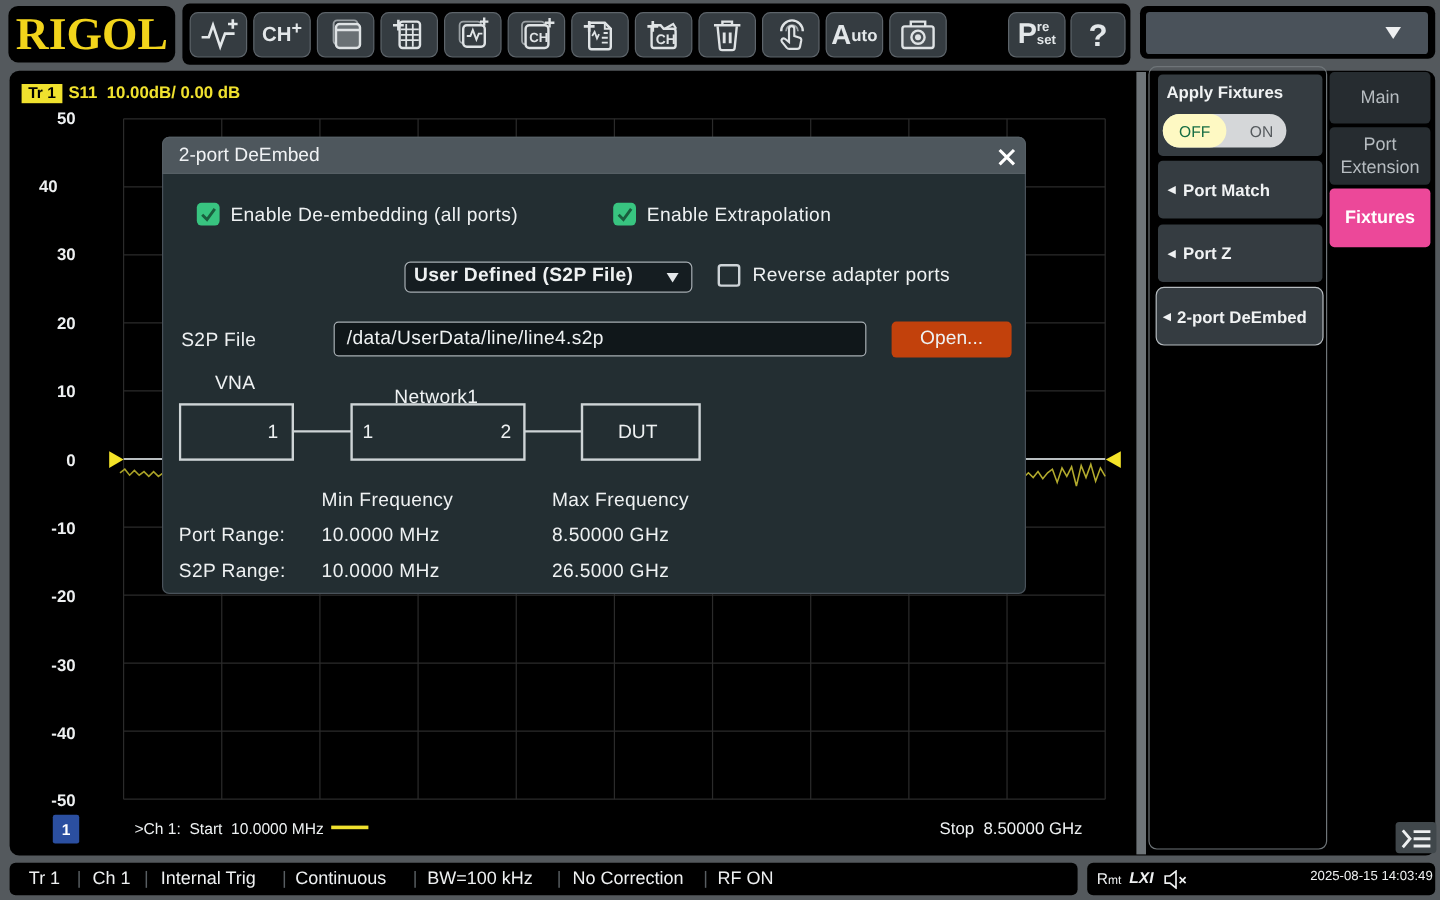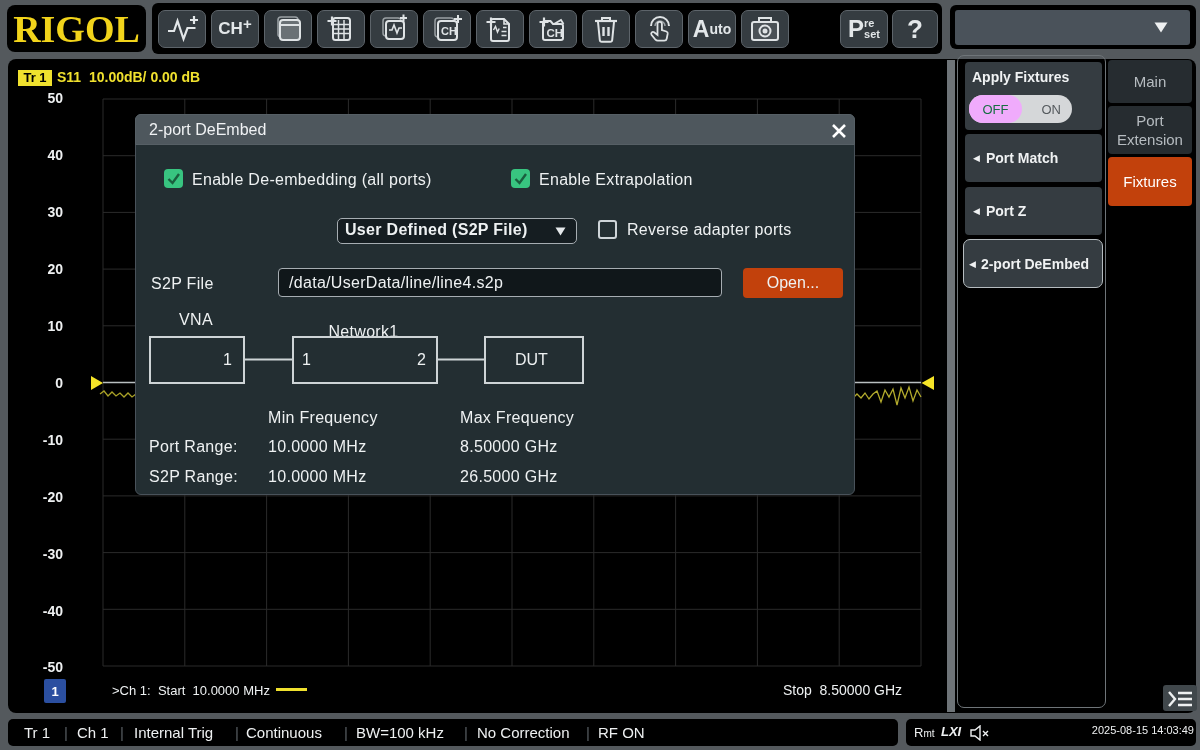--- a/index.html
+++ b/index.html
@@ -133,21 +133,21 @@
 
     <polyline points="845,397 849,393 853,398 857,394 861,398 865,393 869,399 873,394 877,391 881,402 885,390 889,397 893,389 897,405 901,388 905,398 909,387 913,401 917,390 921,397" fill="none" stroke="#b3ab2d" stroke-width="1.3"></polyline>
     <polygon points="91,376 103,383 91,390" fill="#f5e428"></polygon>
     <polygon points="934,376 921.5,383 934,390" fill="#f5e428"></polygon>
   </svg>
 
   <div class="abs" style="left:18px;top:70px;width:34px;height:16px;background:#f0e12e;color:#000;font-size:13px;font-weight:bold;text-align:center;line-height:15px;">Tr 1</div>
   <div class="abs" style="left:57px;top:70px;height:16px;color:#f0e12e;font-size:14px;font-weight:bold;line-height:15px;">S11&nbsp; 10.00dB/ 0.00 dB</div>
 
   <div class="ylabel" style="left:23px;top:90px;">50</div>
-  <div class="ylabel" style="left:23px;top:147px;">40</div>
+  <div class="ylabel" style="left:8px;top:147px;">40</div>
   <div class="ylabel" style="left:23px;top:204px;">30</div>
   <div class="ylabel" style="left:23px;top:261px;">20</div>
   <div class="ylabel" style="left:23px;top:318px;">10</div>
   <div class="ylabel" style="left:23px;top:375px;">0</div>
   <div class="ylabel" style="left:23px;top:432px;">-10</div>
   <div class="ylabel" style="left:23px;top:489px;">-20</div>
   <div class="ylabel" style="left:23px;top:546px;">-30</div>
   <div class="ylabel" style="left:23px;top:603px;">-40</div>
   <div class="ylabel" style="left:23px;top:659px;">-50</div>
 
@@ -155,40 +155,40 @@
   <div class="abs" style="font-size:13px;color:#eef1f2;left:112px;top:683px;">&gt;Ch 1:&nbsp; Start&nbsp; 10.0000 MHz</div>
   <div class="abs" style="left:276px;top:688px;width:31px;height:2.5px;background:#f0e12e;"></div>
   <div class="abs" style="font-size:14px;color:#eef1f2;left:783px;top:682px;">Stop&nbsp; 8.50000 GHz</div>
 
   <div class="abs" style="left:947px;top:60px;width:8px;height:652px;background:#6e7478;"></div>
   <div class="abs" style="left:957px;top:55px;width:149px;height:653px;border:1.5px solid #6f7579;border-radius:7px;"></div>
 
   <div class="mbtn" style="top:62px;height:68px;">
     <div style="font-size:14px;font-weight:bold;margin:7px 0 0 7px;">Apply Fixtures</div>
     <div style="position:absolute;left:4px;top:33px;width:103px;height:28px;background:#d5d7d9;border-radius:14px;">
-      <div style="position:absolute;left:0;top:0;width:53px;height:28px;background:#f0abfc;border-radius:14px;color:#176e43;font-size:13px;display:flex;align-items:center;justify-content:center;">OFF</div>
+      <div style="position:absolute;left:0;top:0;width:53px;height:28px;background:#fef9c3;border-radius:14px;color:#176e43;font-size:13px;display:flex;align-items:center;justify-content:center;">OFF</div>
       <div style="position:absolute;right:11px;top:0;height:28px;color:#555a5e;font-size:13px;display:flex;align-items:center;">ON</div>
     </div>
   </div>
   <div class="mbtn" style="top:134px;height:48px;display:flex;align-items:center;">
     <span style="font-size:9px;margin-left:8px;">◀</span>
       <span style="font-size:14px;font-weight:bold;margin-left:6px;">Port Match</span>
   </div>
   <div class="mbtn" style="top:187px;height:48px;display:flex;align-items:center;">
     <span style="font-size:9px;margin-left:8px;">◀</span>
       <span style="font-size:14px;font-weight:bold;margin-left:6px;">Port Z</span>
   </div>
   <div class="mbtn" style="top:239px;height:49px;display:flex;align-items:center;border:1.5px solid #b6bcc0;border-radius:7px;left:963px;width:140px;">
     <span style="font-size:9px;margin-left:5px;">◀</span>
       <span style="font-size:14px;font-weight:bold;margin-left:5px;">2-port DeEmbed</span>
   </div>
 
   <div class="tab" style="top:106px;height:48px;line-height:19px;">Port<br>Extension</div>
   <div class="tab" style="top:60px;height:43px;">Main</div>
-  <div class="tab" style="top:157px;height:49px;background:#c2410c;color:#fff;font-weight:normal;text-align:center;">Fixtures</div>
+  <div class="tab" style="top:157px;height:49px;background:#ec4899;color:#fff;font-weight:bold;text-align:center;">Fixtures</div>
 
   <div class="abs" style="left:1163px;top:685px;width:34px;height:26px;background:#40474b;border-radius:3px;">
     <svg width="27" height="18" viewBox="0 0 27 18" style="margin:5px 0 0 4px;">
       <path d="M2 2 l6 7 -6 7" fill="none" stroke="#eef0f1" stroke-width="2.4"></path>
       <path d="M11 3 h14 M11 9 h14 M11 15 h14" stroke="#eef0f1" stroke-width="2.4"></path>
     </svg>
   </div>
 
   <div class="abs" style="left:135px;top:114px;width:720px;height:381px;background:#232e32;border-radius:6px;border:1px solid #49525a;">
     <div style="position:absolute;left:-1px;top:-1px;width:720px;height:31px;background:#4e575d;border-radius:6px 6px 0 0;border:1px solid #565f65;">

